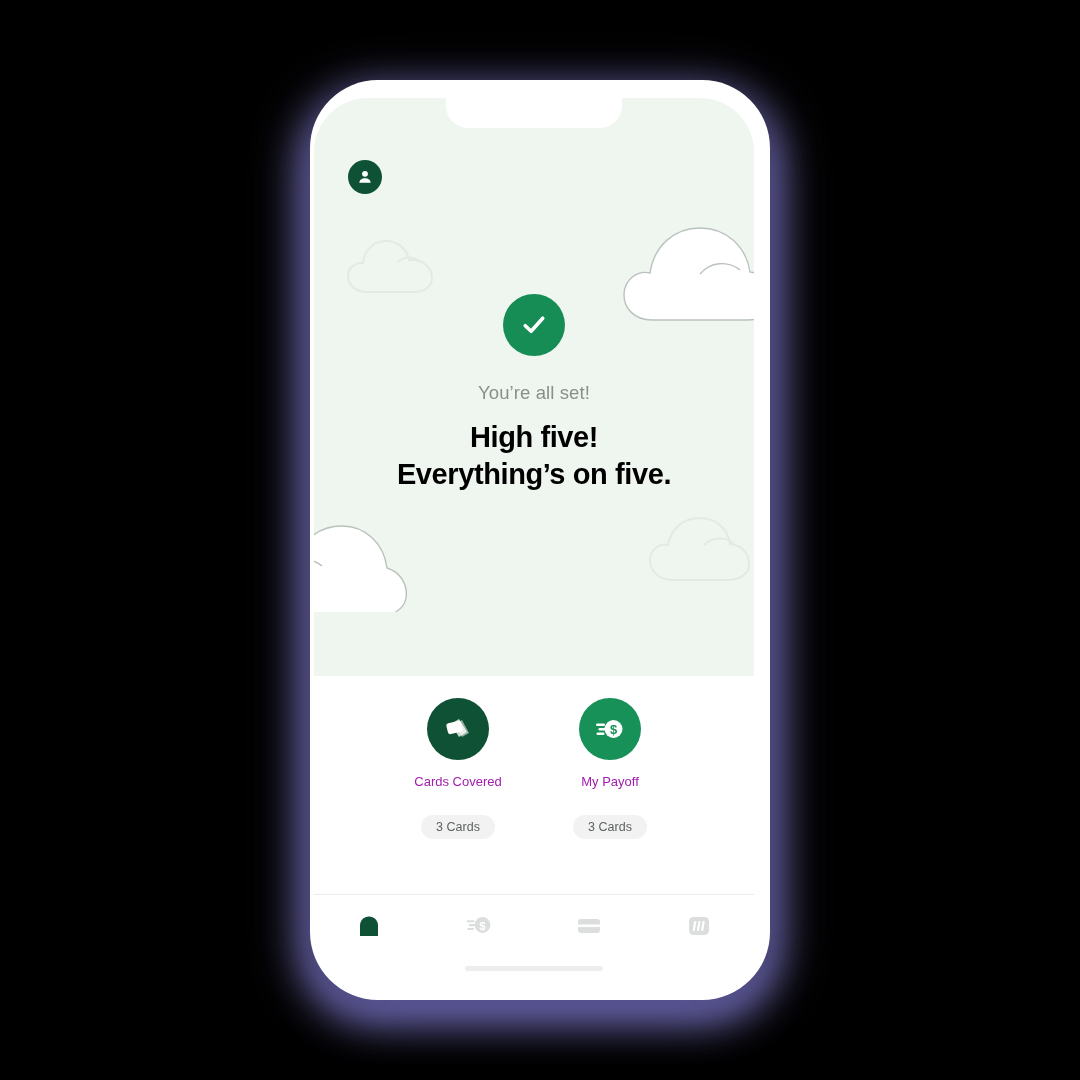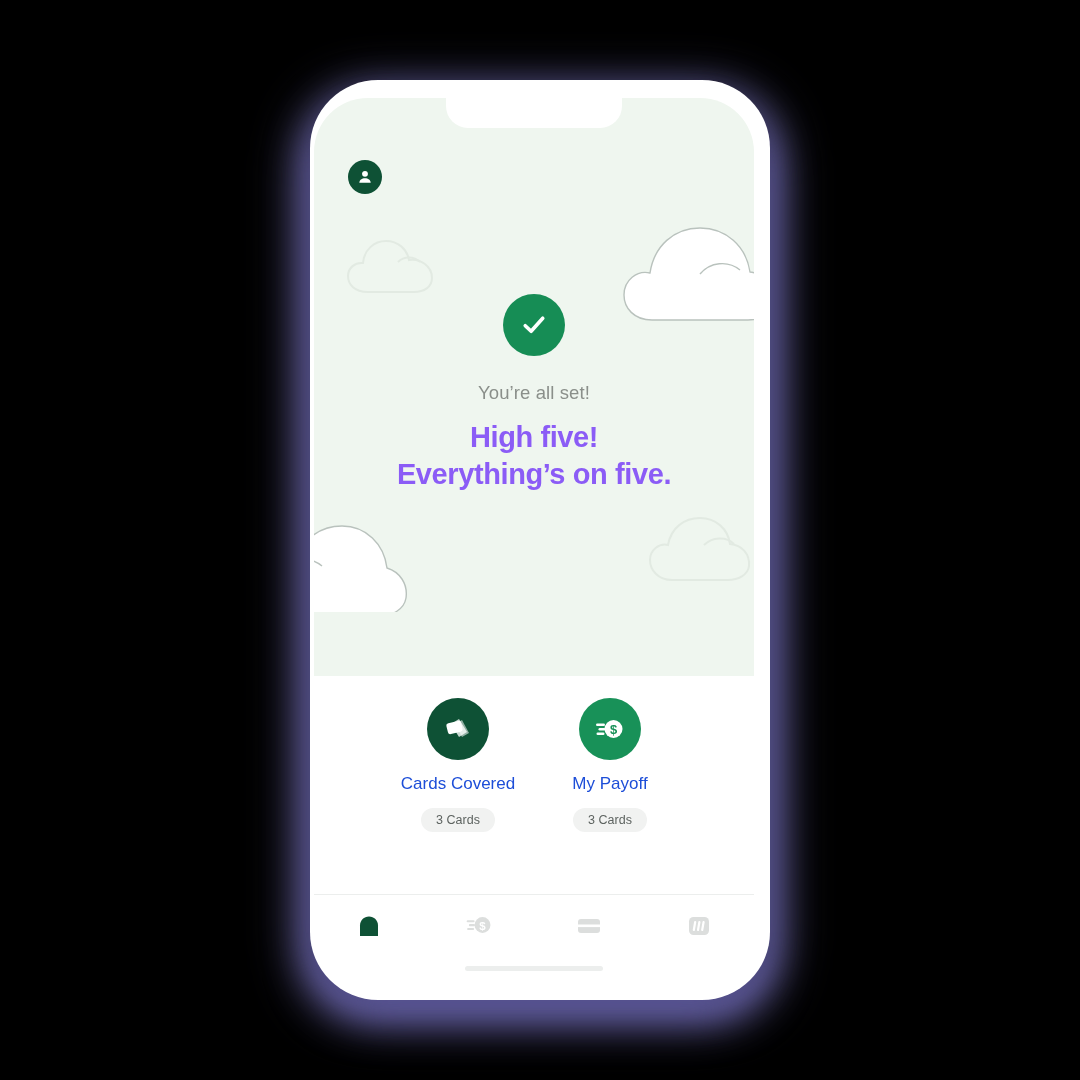--- a/index.html
+++ b/index.html
@@ -148,21 +148,21 @@
     margin-top: 26px;
     font-size: 18.5px;
     color: #8a8f8a;
     letter-spacing: 0.1px;
   }
   .headline {
     margin-top: 15px;
     text-align: center;
     font-size: 29px;
     font-weight: 700;
-    color: #8b5cf6;
+    color: #000000;
     line-height: 1.26;
     letter-spacing: -0.4px;
   }
 
   
   .actions {
     position: absolute;
     top: 600px;
     left: 0;
     right: 0;
@@ -180,26 +180,26 @@
   .action-icon {
     width: 62px;
     height: 62px;
     border-radius: 50%;
     display: flex;
     align-items: center;
     justify-content: center;
   }
   .action-label {
     margin-top: 14px;
-    font-size: 17px;
-    color: #1d4ed8;
+    font-size: 13px;
+    color: #a21caf;
     white-space: nowrap;
   }
   .action-pill {
-    margin-top: 14px;
+    margin-top: 26px;
     padding: 5px 15px;
     border-radius: 14px;
     background: #f1f2f1;
     font-size: 12.5px;
     color: #5d6360;
     white-space: nowrap;
   }
 
   
   .tabbar {

